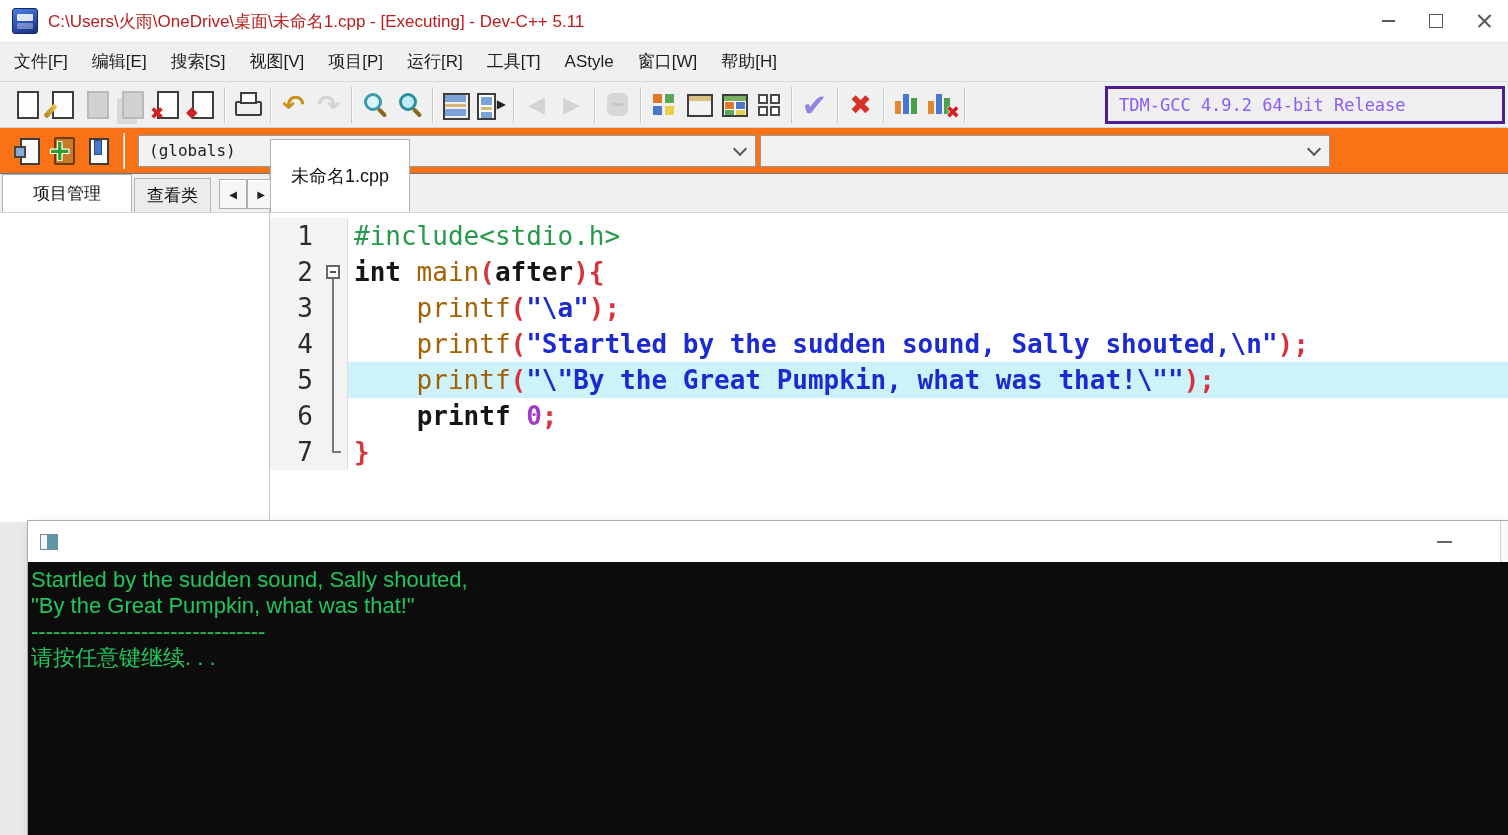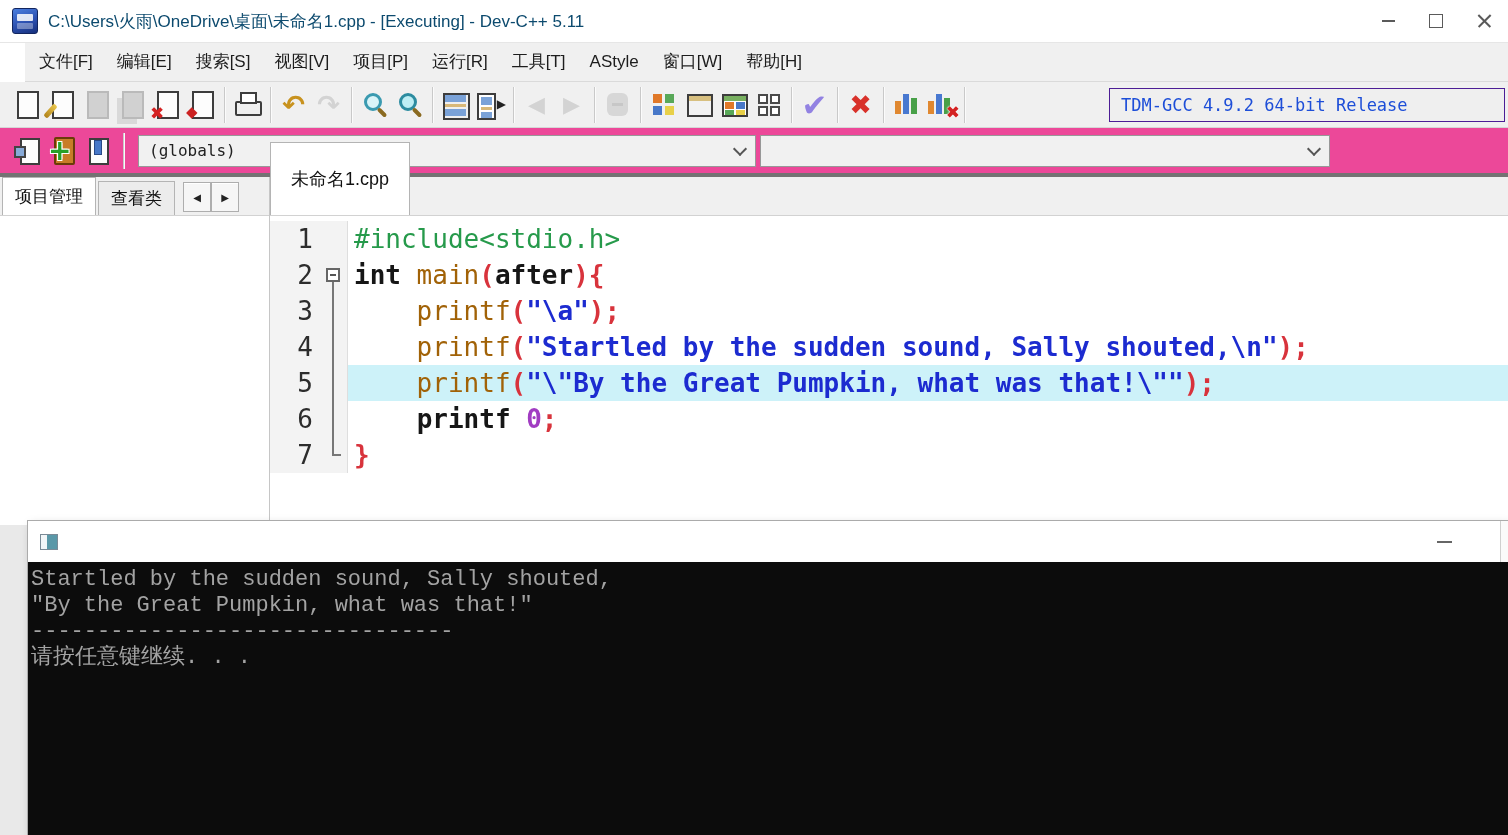--- a/index.html
+++ b/index.html
@@ -5,31 +5,31 @@
   html,body{margin:0;padding:0;background:#d8d8d8;}
   #app{position:relative;width:1508px;height:835px;background:#ffffff;overflow:hidden;
        font-family:"Liberation Sans",sans-serif;-webkit-font-smoothing:antialiased;}
 
   
   .titlebar{height:42px;background:#ffffff;display:flex;align-items:center;border-bottom:1px solid #e6e6e6;}
   .devicon{width:24px;height:24px;margin-left:12px;border-radius:3px;position:relative;
            background:linear-gradient(160deg,#4a7fe0 0%,#2c50b0 55%,#16307c 100%);border:1px solid #12255e;}
   .devicon::after{content:"";position:absolute;left:4px;top:5px;right:4px;height:7px;background:rgba(255,255,255,.85);border-radius:1px;}
   .devicon::before{content:"";position:absolute;left:4px;bottom:4px;right:4px;height:6px;background:rgba(255,255,255,.35);border-radius:1px;}
-  .title-text{margin-left:10px;font-size:17px;color:#0c4a6e;white-space:nowrap;}
+  .title-text{margin-left:10px;font-size:17px;color:#b91c1c;white-space:nowrap;}
   .win-controls{margin-left:auto;display:flex;height:42px;}
   .wbtn{width:48px;height:42px;display:flex;align-items:center;justify-content:center;position:relative;}
   .wmin::after{content:"";width:13px;height:2px;background:#5a5a5a;}
   .wmax::after{content:"";width:12px;height:12px;border:1.5px solid #5a5a5a;}
   .wclose::before,.wclose::after{content:"";position:absolute;width:17px;height:1.6px;background:#5a5a5a;}
   .wclose::before{transform:rotate(45deg);} .wclose::after{transform:rotate(-45deg);}
 
   
   .menubar{height:38px;background:#f0f0f0;display:flex;align-items:center;border-bottom:1px solid #dadada;
-           font-size:17px;color:#1d1d1d;margin-left:25px;}
+           font-size:17px;color:#1d1d1d;}
   .menu-item{padding:0 12px;line-height:38px;}
   .menu-item:first-child{margin-left:2px;}
 
   
   .toolbar{height:45px;background:#f0f0f0;display:flex;align-items:center;border-bottom:1px solid #d6d6d6;}
   .tb-group{display:flex;align-items:center;height:36px;padding:0 5px;border-right:1px solid #c9c9c9;box-shadow:1px 0 0 #fbfbfb;}
   .tb-group:first-child{margin-left:4px;}
   .tbicon{width:35px;height:35px;display:flex;align-items:center;justify-content:center;position:relative;font-family:"DejaVu Sans",sans-serif;}
   .dis{filter:grayscale(1);opacity:.55;}
 
@@ -86,46 +86,46 @@
      linear-gradient(#e08830,#e08830) 6px 14px/6px 13px no-repeat,
      linear-gradient(#4878d0,#4878d0) 14px 7px/6px 20px no-repeat,
      linear-gradient(#48a048,#48a048) 22px 11px/6px 16px no-repeat;}
   .k-bars-x{background:
      linear-gradient(#e08830,#e08830) 4px 14px/6px 13px no-repeat,
      linear-gradient(#4878d0,#4878d0) 12px 7px/6px 20px no-repeat,
      linear-gradient(#48a048,#48a048) 20px 11px/6px 16px no-repeat;}
   .k-bars-x::after{content:"✖";position:absolute;right:-1px;bottom:0;color:#d42222;font-size:17px;font-weight:bold;
      text-shadow:0 0 2px #fff,0 0 2px #fff;}
 
-  .compiler-box{margin-left:auto;margin-right:3px;width:372px;height:32px;border:1px solid #4c1d95;background:#efefef;
-     display:flex;align-items:center;padding:0 11px;font-family:"DejaVu Sans Mono",monospace;font-size:17px;color:#1d4ed8;}
-
-  
-  .toolbar2{height:45px;background:#ec4899;display:flex;align-items:center;border-bottom:4px solid #737373;}
+  .compiler-box{margin-left:auto;margin-right:3px;width:372px;height:32px;border:3px solid #4c1d95;background:#efefef;
+     display:flex;align-items:center;padding:0 11px;font-family:"DejaVu Sans Mono",monospace;font-size:17px;color:#8b5cf6;}
+
+  
+  .toolbar2{height:45px;background:#f97316;display:flex;align-items:center;border-bottom:1px solid #737373;}
   .tb2-icons{display:flex;align-items:center;height:36px;padding:0 8px 0 10px;border-right:1px solid #c9c9c9;box-shadow:1px 0 0 #fbfbfb;}
   .k-ins::before{content:"";position:absolute;left:10px;top:5px;width:16px;height:23px;background:#fdfdfd;border:2px solid #3d3d3d;}
   .k-ins::after{content:"";position:absolute;left:4px;top:13px;width:8px;height:8px;background:#88aad8;border:2px solid #444;}
   .k-book-add::before{content:"";position:absolute;left:9px;top:4px;width:17px;height:24px;background:#c87c28;border:2px solid #6a3c08;border-radius:2px;}
   .k-book-add::after{content:"+";position:absolute;left:3px;top:1px;color:#28a028;font-size:28px;font-weight:bold;
      text-shadow:1px 1px 0 #fff,-1px -1px 0 #fff,1px -1px 0 #fff,-1px 1px 0 #fff;}
   .k-bmk::before{content:"";position:absolute;left:9px;top:5px;width:16px;height:23px;background:#fdfdfd;border:2px solid #3d3d3d;}
   .k-bmk::after{content:"";position:absolute;left:14px;top:7px;width:6px;height:13px;background:#4878c8;border:1px solid #2a4a88;}
   .combo{height:32px;border:1px solid #989898;background:#f1f1f1;display:flex;align-items:center;
      font-family:"DejaVu Sans Mono",monospace;font-size:16px;color:#222;padding:0 10px;box-sizing:border-box;}
   .combo .chev{margin-left:auto;width:8px;height:8px;border-right:2px solid #555;border-bottom:2px solid #555;
      transform:rotate(45deg);margin-top:-4px;}
   .combo-globals{width:618px;margin-left:14px;}
   .combo-member{width:570px;margin-left:4px;}
 
   
   .body-row{display:flex;height:348px;}
   .left-panel{width:270px;background:#ffffff;border-right:1px solid #c6c6c6;box-sizing:border-box;display:flex;flex-direction:column;}
   .panel-tabs{height:38px;background:#f0f0f0;display:flex;align-items:flex-end;border-bottom:1px solid #d2d2d2;}
   .ltab{font-size:17px;color:#111;padding:5px 12px;border:1px solid #b4b4b4;border-bottom:none;background:#ececec;margin-left:2px;white-space:nowrap;}
-  .ltab.active{background:#ffffff;padding:7px 12px;}
+  .ltab.active{background:#ffffff;padding:7px 30px;}
   .tab-arrows{display:flex;margin-left:8px;margin-bottom:3px;}
   .arrow-btn{width:26px;height:28px;border:1px solid #aeaeae;background:#f6f6f6;display:flex;align-items:center;justify-content:center;
      font-size:10px;color:#222;box-shadow:inset 0 1px 0 #fff;}
   .left-content{flex:1;background:#fff;}
 
   .editor-area{flex:1;display:flex;flex-direction:column;background:#fff;min-width:0;}
   .editor-tabs{height:38px;background:#f0f0f0;display:flex;align-items:flex-end;border-bottom:1px solid #d2d2d2;}
   .etab{font-size:18px;color:#111;padding:24px 20px;background:#ffffff;border:1px solid #b4b4b4;border-bottom:none;white-space:nowrap;}
   .code{flex:1;overflow:hidden;font-family:"DejaVu Sans Mono",monospace;font-size:26px;line-height:36px;padding-top:5px;}
   .cline{display:flex;height:36px;white-space:pre;}
@@ -149,22 +149,22 @@
   .below-area{height:317px;background:#e9e9e9;}
 
   
   .console-win{position:absolute;left:28px;top:521px;right:0;bottom:0;box-shadow:0 0 0 1px #ababab, 3px 4px 10px rgba(0,0,0,.22);}
   .console-title{height:41px;background:#ffffff;display:flex;align-items:center;position:relative;}
   .conicon{width:18px;height:16px;margin-left:12px;border:1px solid #7a8a96;box-sizing:border-box;
      background:linear-gradient(90deg,#f2f6f8 0 6px,#5a98a8 6px);}
   .console-title-text{margin-left:9px;font-size:17px;color:#454545;white-space:nowrap;}
   .con-min{position:absolute;right:56px;top:20px;width:15px;height:2px;background:#666;}
   .con-edge-btn{position:absolute;right:0;top:0;width:7px;height:41px;background:#fafafa;border-left:1px solid #cfcfcf;}
-  .console-body{position:absolute;left:0;right:0;top:41px;bottom:0;background:#0c0c0c;color:#a3a3a3;
-     font-family:Liberation Mono, monospace;font-size:22px;line-height:26px;padding:5px 0 0 3px;white-space:pre;overflow:hidden;}
+  .console-body{position:absolute;left:0;right:0;top:41px;bottom:0;background:#0c0c0c;color:#22c55e;
+     font-family:Liberation Sans, sans-serif;font-size:22px;line-height:26px;padding:5px 0 0 3px;white-space:pre;overflow:hidden;}
   .con-line{height:26px;}
 </style>
 </head>
 <body>
 
 <div id="app">
 
   <div class="titlebar">
     <div class="devicon"></div>
     <div class="title-text">C:\Users\火雨\OneDrive\桌面\未命名1.cpp - [Executing] - Dev-C++ 5.11</div>

